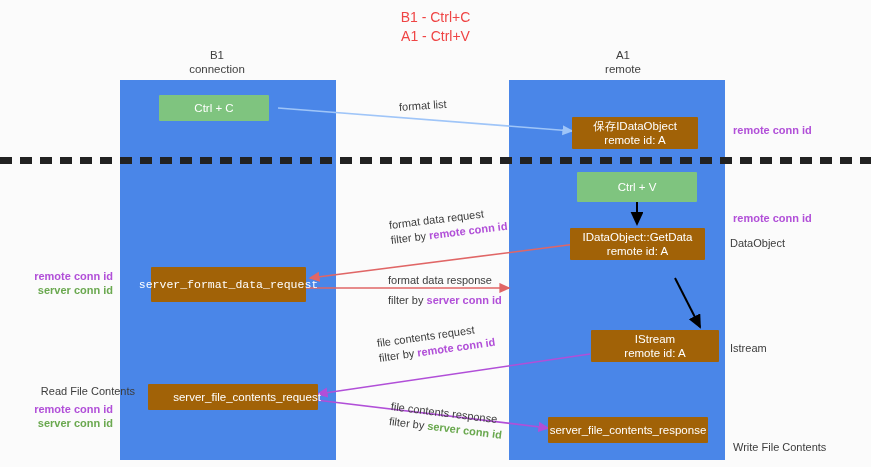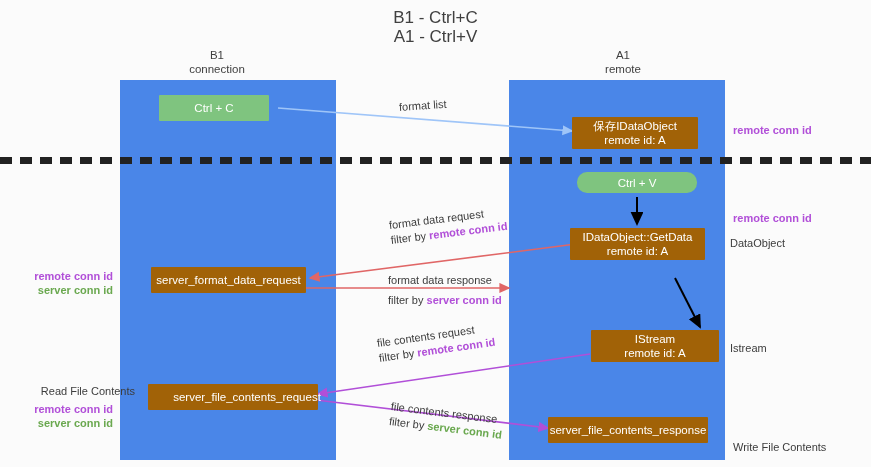--- a/index.html
+++ b/index.html
@@ -15,22 +15,22 @@
     font-family: "Liberation Sans", sans-serif;
     overflow: hidden;
   }
   
   .title {
     position: absolute;
     left: 0;
     top: 8px;
     width: 871px;
     text-align: center;
-    font-size: 17px;
-    color: #404040;
+    font-size: 14px;
+    color: #ef4444;
     line-height: 19px;
   }
   .title div { white-space: pre; }
 
   
   .col-head {
     position: absolute;
     text-align: center;
     font-size: 11.5px;
     color: #3f3f3f;
@@ -163,30 +163,30 @@
 
   <div class="box green" style="left:159px; top:95px; width:110px; height:26px;">
     <div>Ctrl + C</div>
   </div>
 
   <div class="box orange" style="left:572px; top:117px; width:126px; height:32px;">
     <div>保存IDataObject</div>
     <div class="l2">remote id: A</div>
   </div>
 
-  <div class="box green" style="left:577px; top:172px; width:120px; height:21px;border-radius:10px;">
+  <div class="box green" style="left:577px; top:172px; width:120px; height:30px;">
     <div>Ctrl + V</div>
   </div>
 
   <div class="box orange" style="left:570px; top:228px; width:135px; height:32px;">
     <div>IDataObject::GetData</div>
     <div class="l2">remote id: A</div>
   </div>
 
-  <div class="box orange" style="left:151px; top:267px; width:155px; height:26px;">
+  <div class="box orange" style="left:151px; top:267px; width:155px; height:35px;font-family:Liberation Mono, monospace;">
     <div>server_format_data_request</div>
   </div>
 
 
   <div class="box orange" style="left:591px; top:330px; width:128px; height:32px;">
     <div>IStream</div>
     <div class="l2">remote id: A</div>
   </div>
 
   <div class="box orange" style="left:148px; top:384px; width:170px; height:26px;padding-left:28px;">

